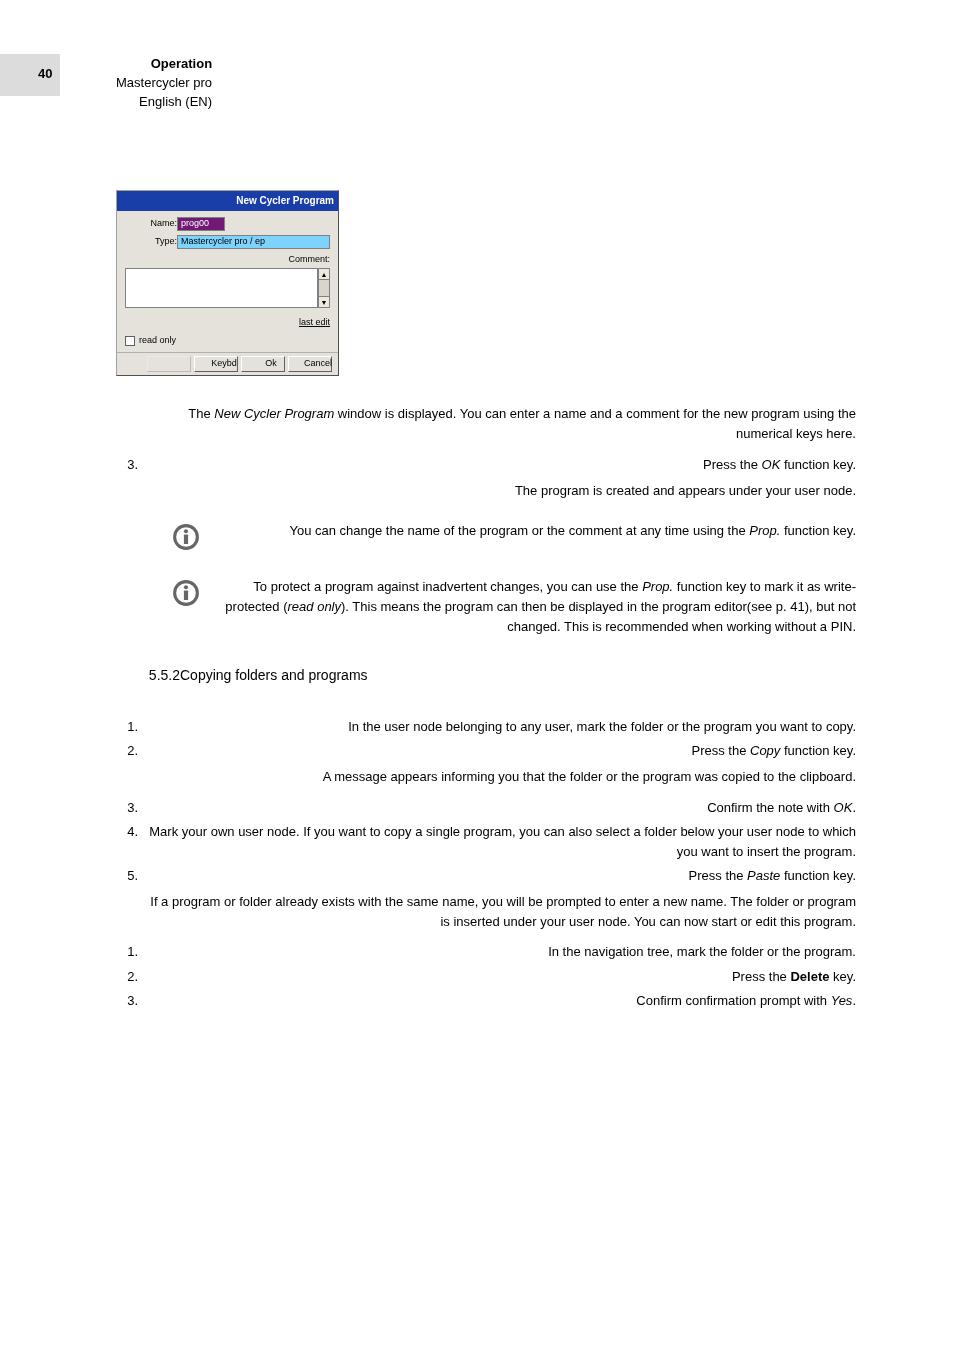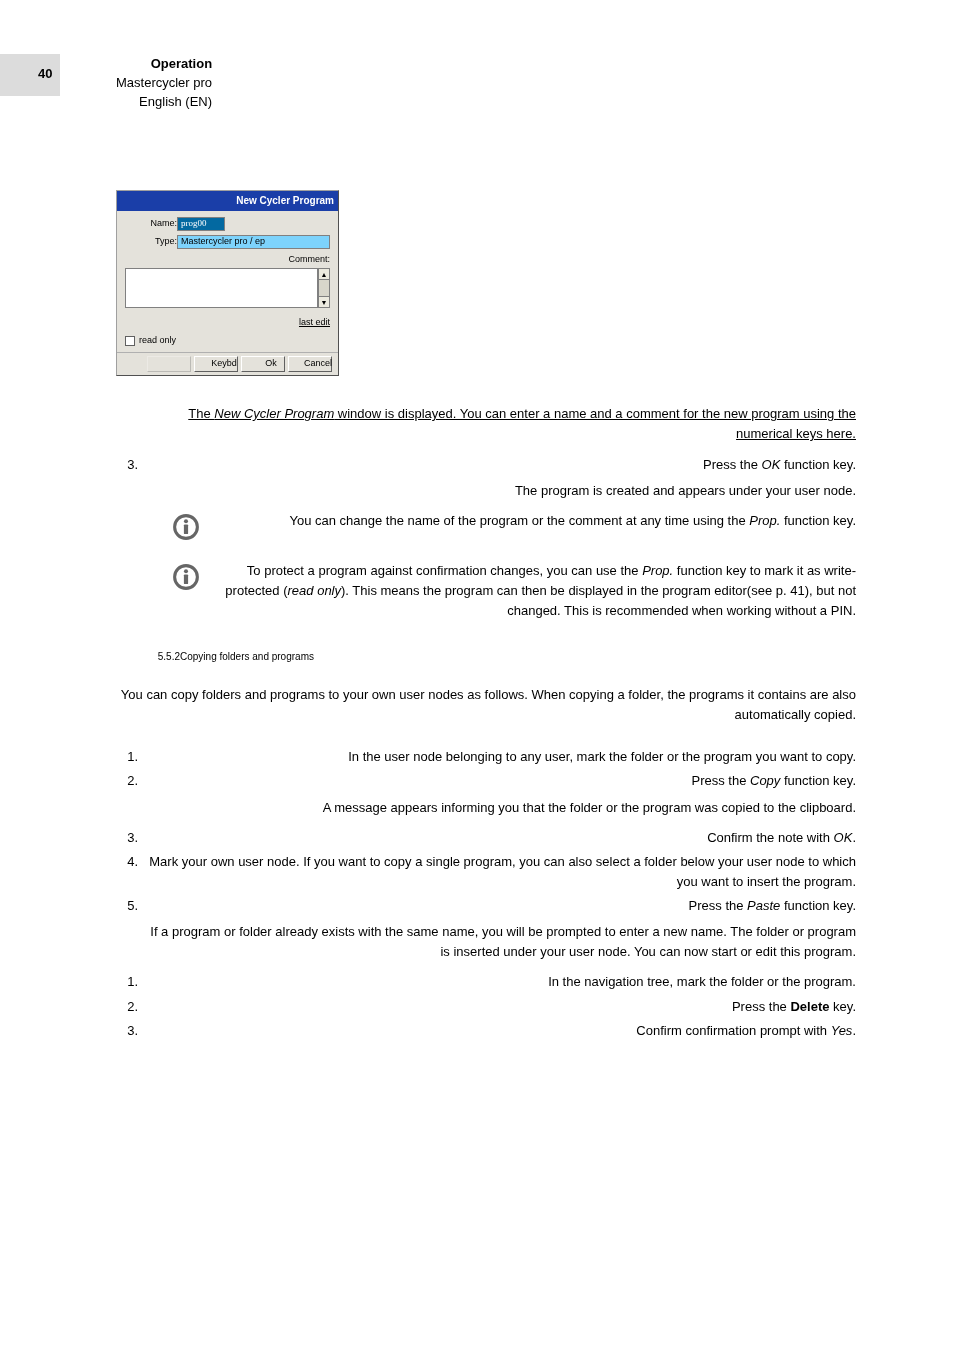--- a/index.html
+++ b/index.html
@@ -10,34 +10,34 @@
   .hdr { position: absolute; left: 116px; top: 55px; font-size: 13px; line-height: 1.45; }
   .hdr .b { font-weight: bold; }
   .content { position: absolute; left: 116px; top: 190px; width: 740px; font-size: 13px; line-height: 1.55; }
   .italic { font-style: italic; }
   .bold { font-weight: bold; }
   .para { margin-bottom: 12px; }
   .ol-row { display: flex; margin-bottom: 4px; }
   .ol-num { width: 22px; flex-shrink: 0; }
   .ol-body { flex: 1; }
   .sub { margin-left: 22px; margin-top: 6px; margin-bottom: 10px; }
-  .info-row { display: flex; align-items: flex-start; margin-bottom: 14px; margin-top: 10px; }
+  .info-row { display: flex; align-items: flex-start; margin-bottom: 14px; margin-top: 20px; }
   .info-icon-wrap { width: 84px; flex-shrink: 0; padding-top: 2px; }
   .info-text { flex: 1; }
-  .sec-head { display: flex; margin-top: 28px; margin-bottom: 20px; font-size: 10px; }
+  .sec-head { display: flex; margin-top: 28px; margin-bottom: 20px; font-size: 14px; }
   .sec-num { width: 64px; }
   .gap10 { height: 10px; }
   
   .dlg { width: 223px; border-top: 1px solid #a0a0a0; border-left: 1px solid #a0a0a0; border-right: 1px solid #505050; border-bottom: 1px solid #505050; background: #e4e2db; font-family: Tahoma, Arial, sans-serif; font-size: 9px; color: #000; margin-bottom: 28px; }
   .dlg-title { background: linear-gradient(#1a3ea8, #1a3ea8); color: #fff; font-weight: bold; padding: 2px 4px; font-size: 10px; }
   .dlg-body { padding: 6px 8px 4px 8px; }
   .drow { display: flex; align-items: center; margin-bottom: 4px; }
   .dlabel { width: 52px; }
   .dinput { flex: 1; border: 1px solid #808080; background: #7dd3fc; padding: 1px 3px; height: 14px; display: flex; align-items: center; }
-  .dinput.sel { background: #0369a1; color: #fff; width: 48px; flex: 0 0 48px; font-family: Liberation Serif, serif; }
+  .dinput.sel { background: #701a75; color: #fff; width: 48px; flex: 0 0 48px; }
   .dcomment { display: flex; margin-top: 2px; }
   .dcomment-box { flex: 1; height: 40px; border: 1px solid #808080; background: #fff; }
   .dcomment-sb { width: 12px; display: flex; flex-direction: column; }
   .sb-btn { height: 12px; border: 1px solid #808080; background: #eceadf; display: flex; align-items: center; justify-content: center; font-size: 7px; line-height: 1; }
   .sb-track { flex: 1; background: #d8d6cb; border-left: 1px solid #808080; border-right: 1px solid #808080; }
   .dlast { margin-top: 8px; font-size: 9px; text-decoration: underline; }
   .dcheck { margin-top: 4px; display: flex; align-items: center; font-size: 9px; }
   .dcheck-box { width: 10px; height: 10px; border: 1px solid #606060; background: #fff; margin-right: 4px; }
   .dlg-foot { border-top: 1px solid #b0b0b0; padding: 3px 6px; display: flex; justify-content: flex-end; gap: 3px; }
   .dbtn { width: 44px; height: 16px; border-top: 1px solid #fff; border-left: 1px solid #fff; border-right: 1px solid #606060; border-bottom: 1px solid #606060; background: #e4e2db; font-size: 9px; display: flex; align-items: center; justify-content: center; padding-left: 16px; }
@@ -88,21 +88,21 @@
         </div>
       </div>
       <div class="dlg-foot">
         <div class="dbtn spacer"></div>
         <div class="dbtn">Keybd</div>
         <div class="dbtn">Ok</div>
         <div class="dbtn">Cancel</div>
       </div>
     </div>
 
-    <div class="para sub" style="text-decoration:underline;">
+    <div class="para sub" style="">
       <span>The </span><span class="italic">New Cycler Program</span><span> window is displayed. You can enter a name and a comment for the new program using the numerical keys here.</span>
     </div>
 
     <div class="ol-row">
       <div class="ol-num">3.</div>
       <div class="ol-body">
         <span>Press the </span><span class="italic">OK</span><span> function key.</span>
       </div>
     </div>
     <div class="sub">The program is created and appears under your user node.</div>
@@ -122,30 +122,29 @@
 
     <div class="info-row">
       <div class="info-icon-wrap">
         <svg class="info-svg" viewBox="0 0 32 32">
             <circle class="o" cx="16" cy="16" r="13"></circle>
             <circle class="dot" cx="16" cy="9.5" r="2.3"></circle>
             <rect class="bar" x="13.6" y="13" width="4.8" height="11" rx="1"></rect>
           </svg>
       </div>
       <div class="info-text">
-        <span>To protect a program against confirmation changes, you can use the </span><span class="italic">Prop.</span><span> function key to mark it as write-protected (</span><span class="italic">read only</span><span>). This means the program can then be displayed in the program editor(see p. 41), but not changed. This is recommended when working without a PIN.</span>
+        <span>To protect a program against inadvertent changes, you can use the </span><span class="italic">Prop.</span><span> function key to mark it as write-protected (</span><span class="italic">read only</span><span>). This means the program can then be displayed in the program editor(see p. 41), but not changed. This is recommended when working without a PIN.</span>
       </div>
     </div>
 
     <div class="sec-head">
       <div class="sec-num">5.5.2</div>
       <div>Copying folders and programs</div>
     </div>
 
-    <div class="para">You can copy folders and programs to your own user nodes as follows. When copying a folder, the programs it contains are also automatically copied.</div>
     <div class="gap10"></div>
 
     <div class="ol-row">
       <div class="ol-num">1.</div>
       <div class="ol-body">In the user node belonging to any user, mark the folder or the program you want to copy.</div>
     </div>
     <div class="ol-row">
       <div class="ol-num">2.</div>
       <div class="ol-body">
         <span>Press the </span><span class="italic">Copy</span><span> function key.</span>

